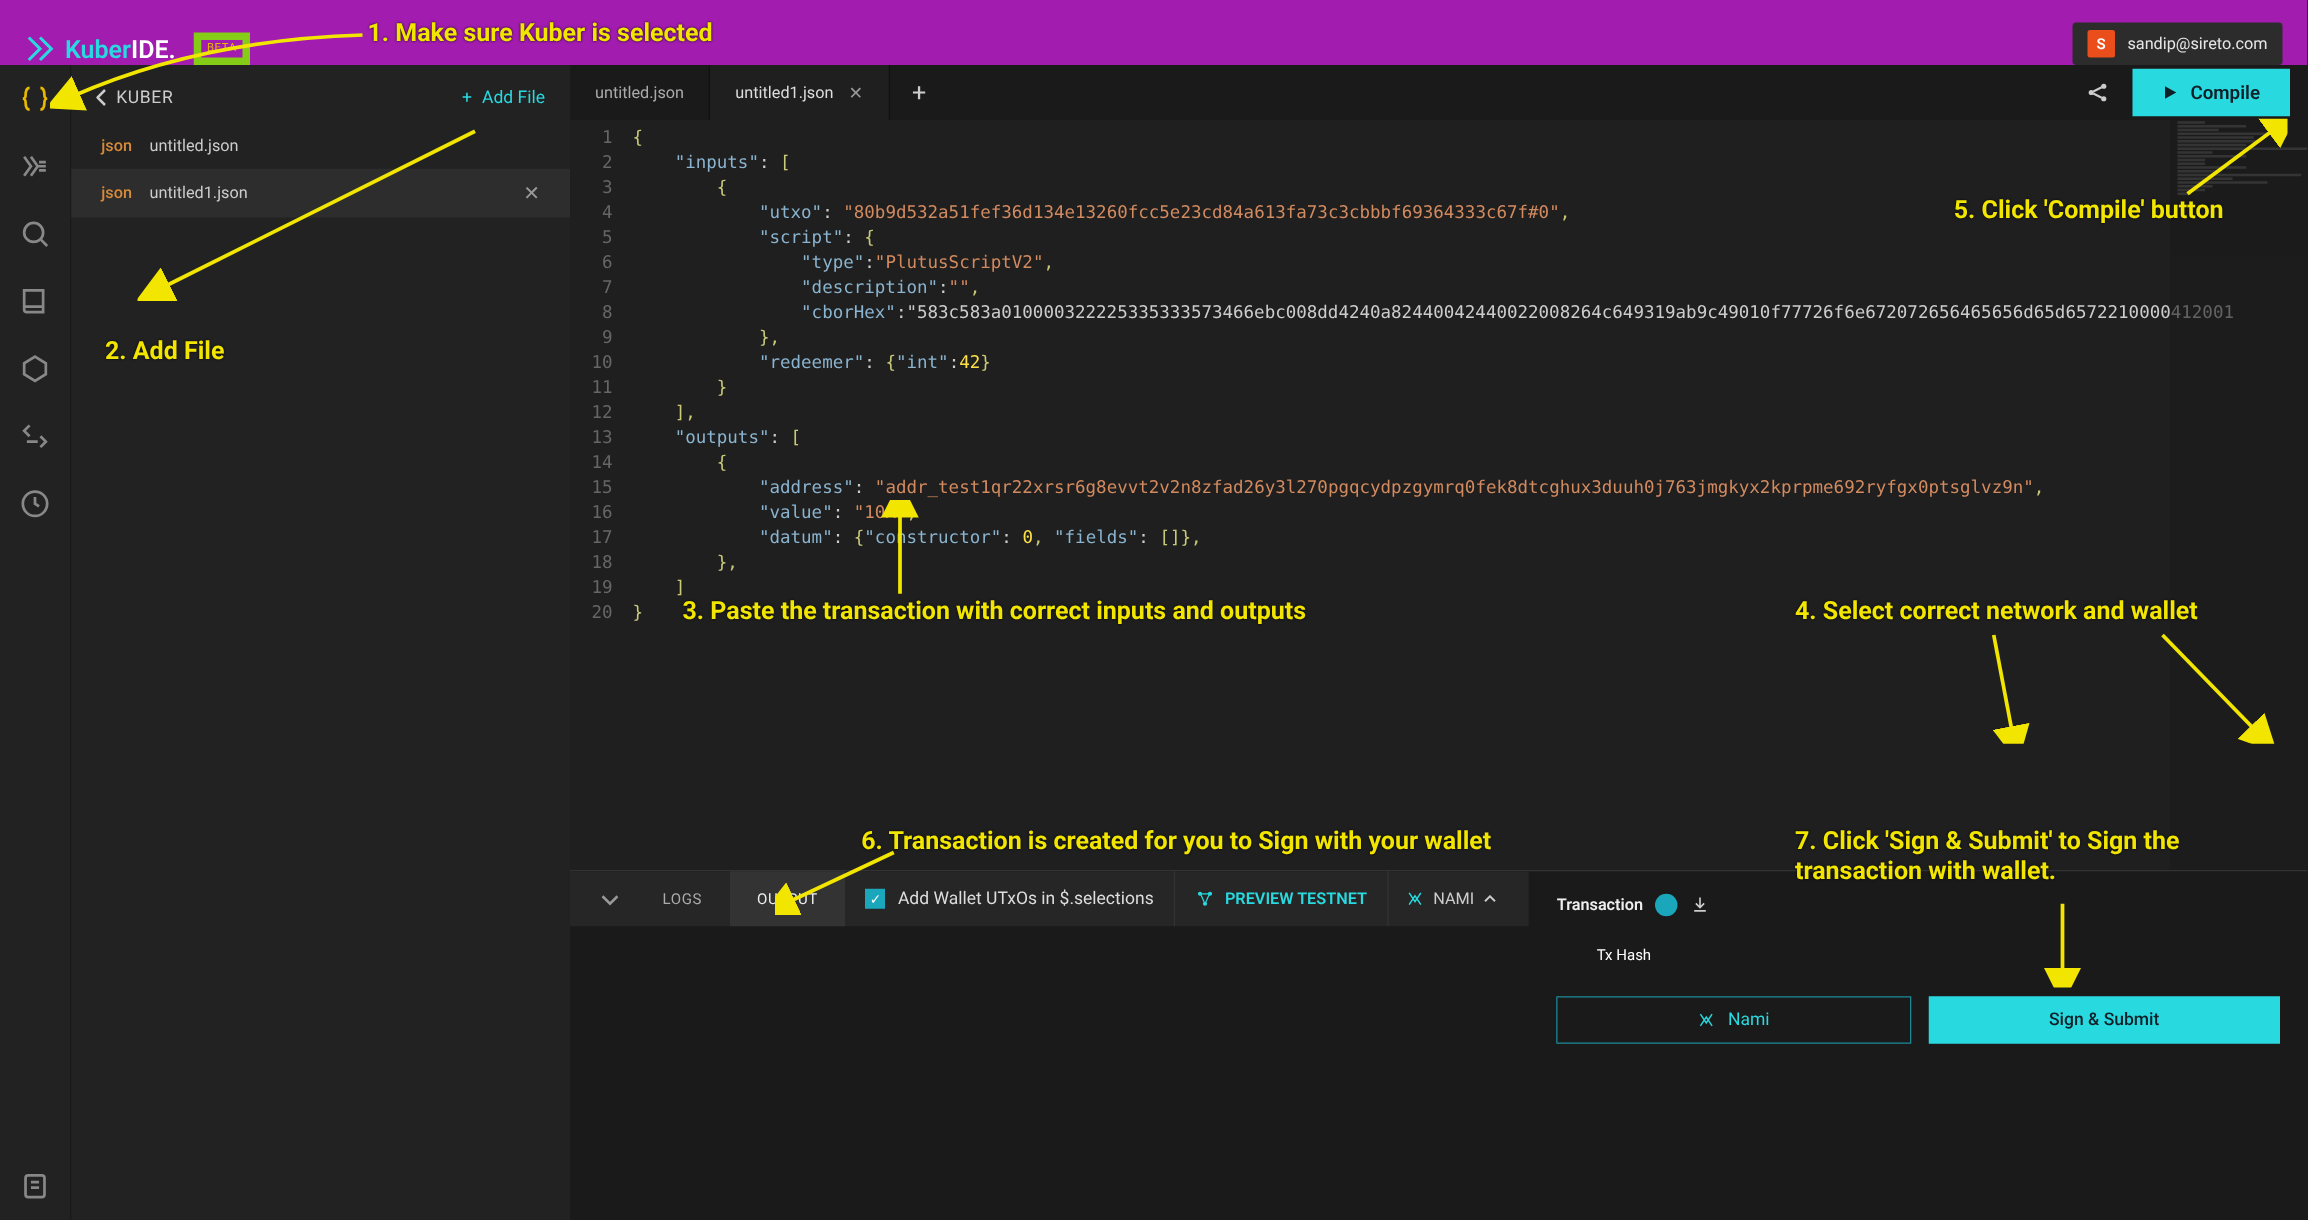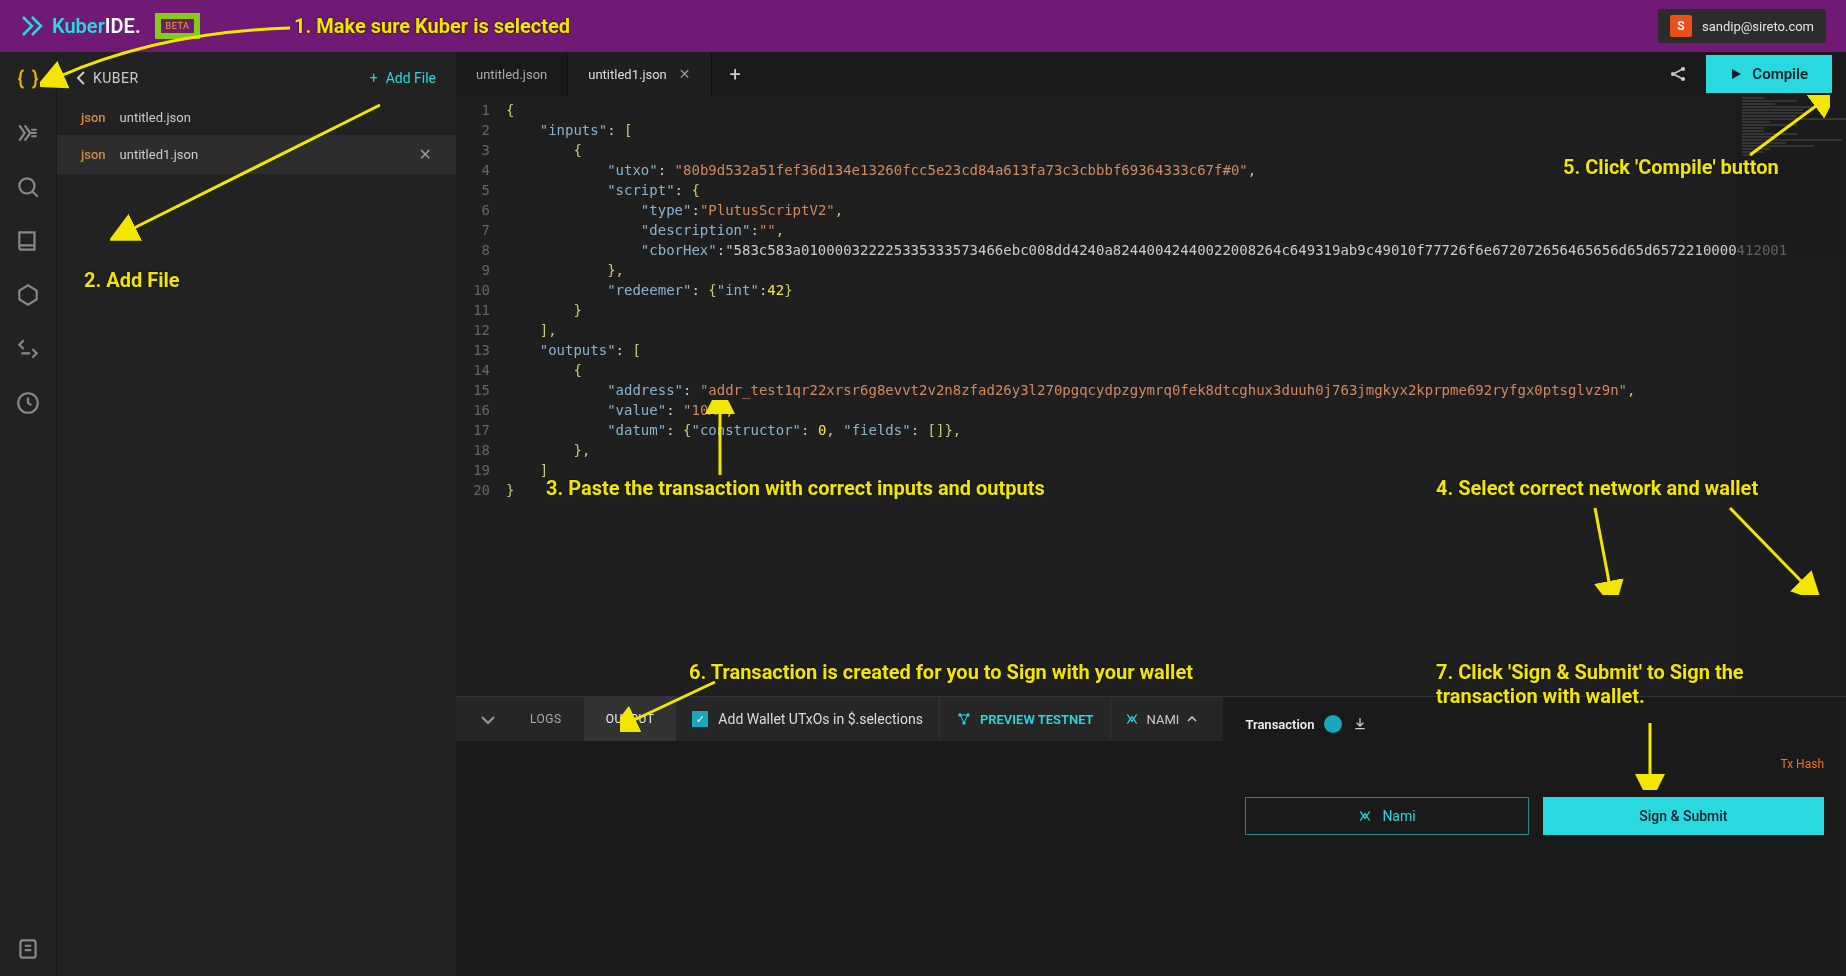--- a/index.html
+++ b/index.html
@@ -8,23 +8,23 @@
   height: 976px;
   background: #1a1a1a;
   font-family: -apple-system, BlinkMacSystemFont, "Segoe UI", Roboto, sans-serif;
   color: #ccc;
   overflow: hidden;
   position: relative;
 }
 .top-bar {
   height: 52px;
   display: flex;
-  align-items: center;
+  align-items: flex-end;
   padding: 0 20px;
-  background: #701a75;
+  background: #a21caf;
 }
 .logo-wrap { display: flex; align-items: center; gap: 8px; }
 .logo-mark { width: 24px; height: 24px; }
 .logo-text { font-size: 20px; font-weight: 600; }
 .logo-kuber { color: #29d9e0; }
 .logo-ide { color: #fff; }
 .beta-badge { 
   font-size: 9px; padding: 2px 5px; border: 6px solid #84cc16; 
   color: #e6b800; margin-left: 6px; letter-spacing: 0.5px;
 }
@@ -136,26 +136,26 @@
   padding: 0 22px; height: 100%; display: flex; align-items: center;
   font-size: 12px; letter-spacing: 0.5px; color: #aaa; cursor: pointer;
 }
 .btab.active { background: #333; color: #eee; }
 .btab-spacer { flex: 1; }
 .wallet-check { display: flex; align-items: center; gap: 10px; padding: 0 16px; color: #ddd; font-size: 14px; }
 .checkbox { width: 16px; height: 16px; background: #1aa6bb; display:flex; align-items:center; justify-content:center; color:#fff; font-size:11px; }
 .net-select { display: flex; align-items: center; gap: 8px; padding: 0 16px; color: #29d9e0; font-size: 13px; font-weight: 600; cursor: pointer; border-left: 1px solid #333; height:100%; }
 .wallet-select { display: flex; align-items: center; gap: 8px; padding: 0 14px; color: #ccc; font-size: 13px; cursor: pointer; border-left: 1px solid #333; height:100%; }
 
-.out-body { flex: 1; padding: 18px 22px; overflow: auto; text-align: right; }
+.out-body { flex: 1; padding: 18px 22px; overflow: auto; }
 .tx-head { display: flex; align-items: center; gap: 10px; }
 .tx-label { font-size: 13px; font-weight: 600; color: #eee; }
 .tx-badge { width: 18px; height: 18px; border-radius: 50%; background: #1aa6bb; }
 .dl-icon { color: #ccc; cursor: pointer; }
-.hash-lbl { font-size: 12px; color: #f97316; margin-top: 24px; }
+.hash-lbl { font-size: 12px; color: #ffffff; margin-top: 24px; margin-left: 32px; }
 .hash-row { display: flex; align-items: center; gap: 14px; margin-top: 8px; }
 .hash-val { font-size: 13px; color: #ddd; font-family: monospace; }
 .copy-icon { color: #999; cursor: pointer; }
 
 .btn-row { display: flex; gap: 14px; margin-top: 26px; }
 .act-btn {
   flex: 1; height: 38px; display: flex; align-items: center;
   justify-content: center; font-size: 14px; cursor: pointer; gap: 10px;
 }
 .act-btn.outline { border: 1px solid #1a8a99; color: #29d9e0; }

